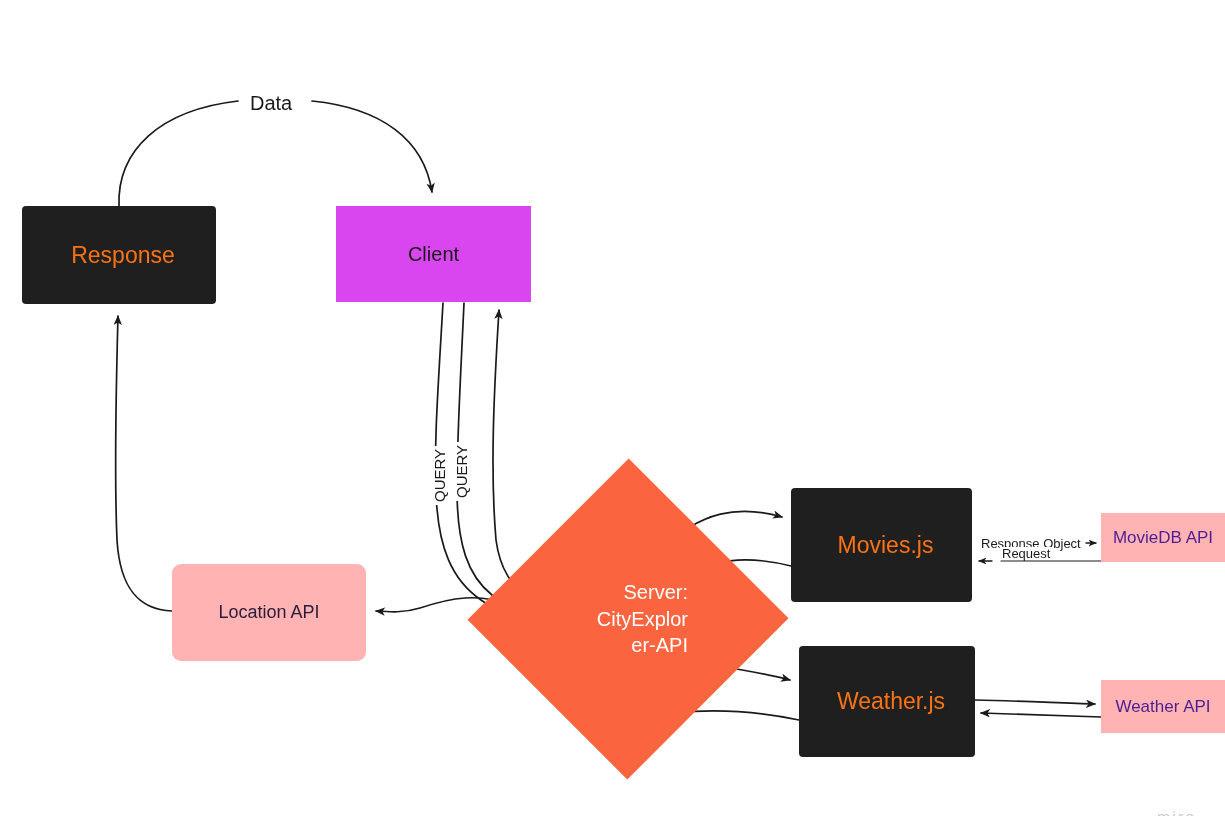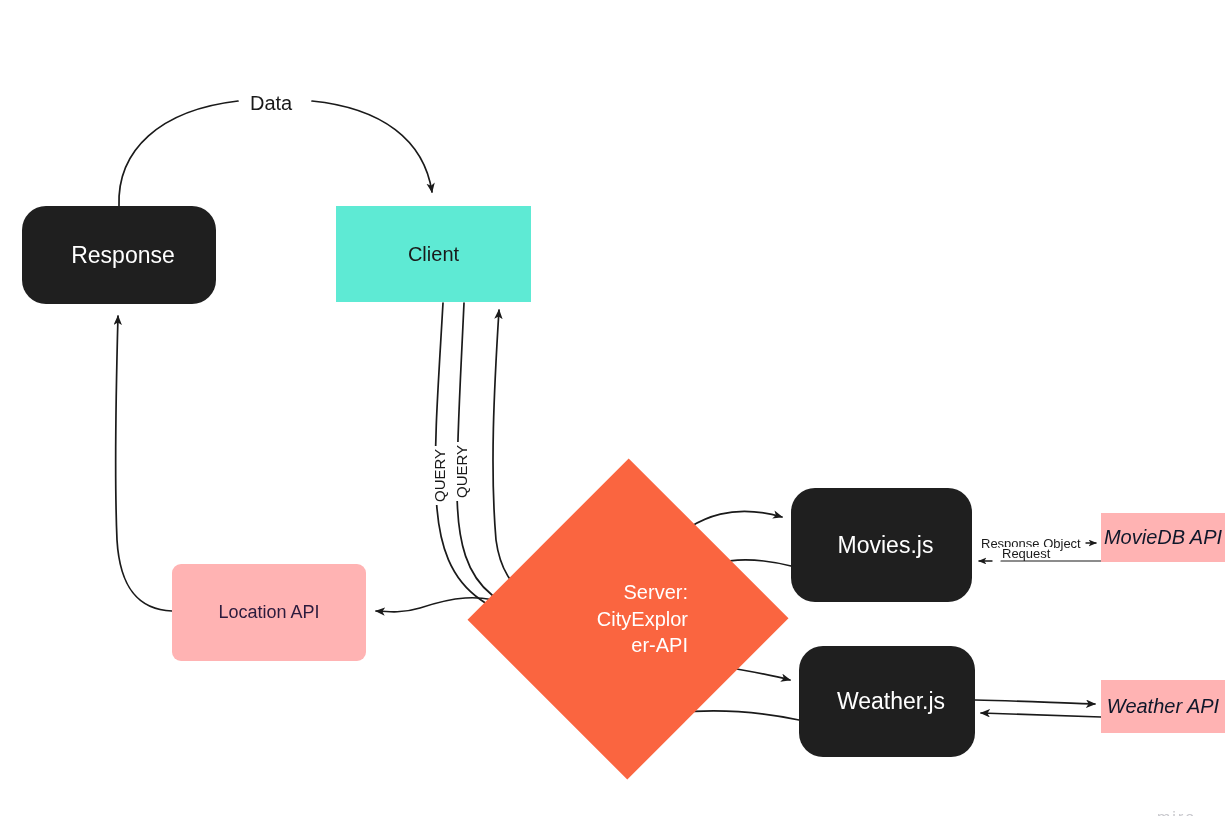--- a/index.html
+++ b/index.html
@@ -29,41 +29,40 @@
   .node {
     position: absolute;
     display: flex;
     align-items: center;
     justify-content: center;
     text-align: center;
     box-sizing: border-box;
   }
   .node-dark {
     background: #1f1f1f;
-    color: #ffffff;
-    border-radius: 24px;
+    color: #f97316;
+    border-radius: 4px;
     font-size: 23px;
     padding-left: 8px;
   }
   .node-client {
-    background: #5eead4;
+    background: #d946ef;
     color: #1a1a1a;
     font-size: 20px;
   }
   .node-pink {
     background: #ffb3b3;
     color: #2b1b3d;
     font-size: 18px;
     border-radius: 9px;
   }
   .node-pink-small {
     background: #ffb3b3;
-    color: #0f172a;
-    font-size: 20px;
-    font-style: italic;
+    color: #4c1d95;
+    font-size: 17px;
   }
   .diamond-wrap {
     position: absolute;
   }
   .diamond-shape {
     position: absolute;
     left: 0;
     top: 0;
     width: 100%;
     height: 100%;

